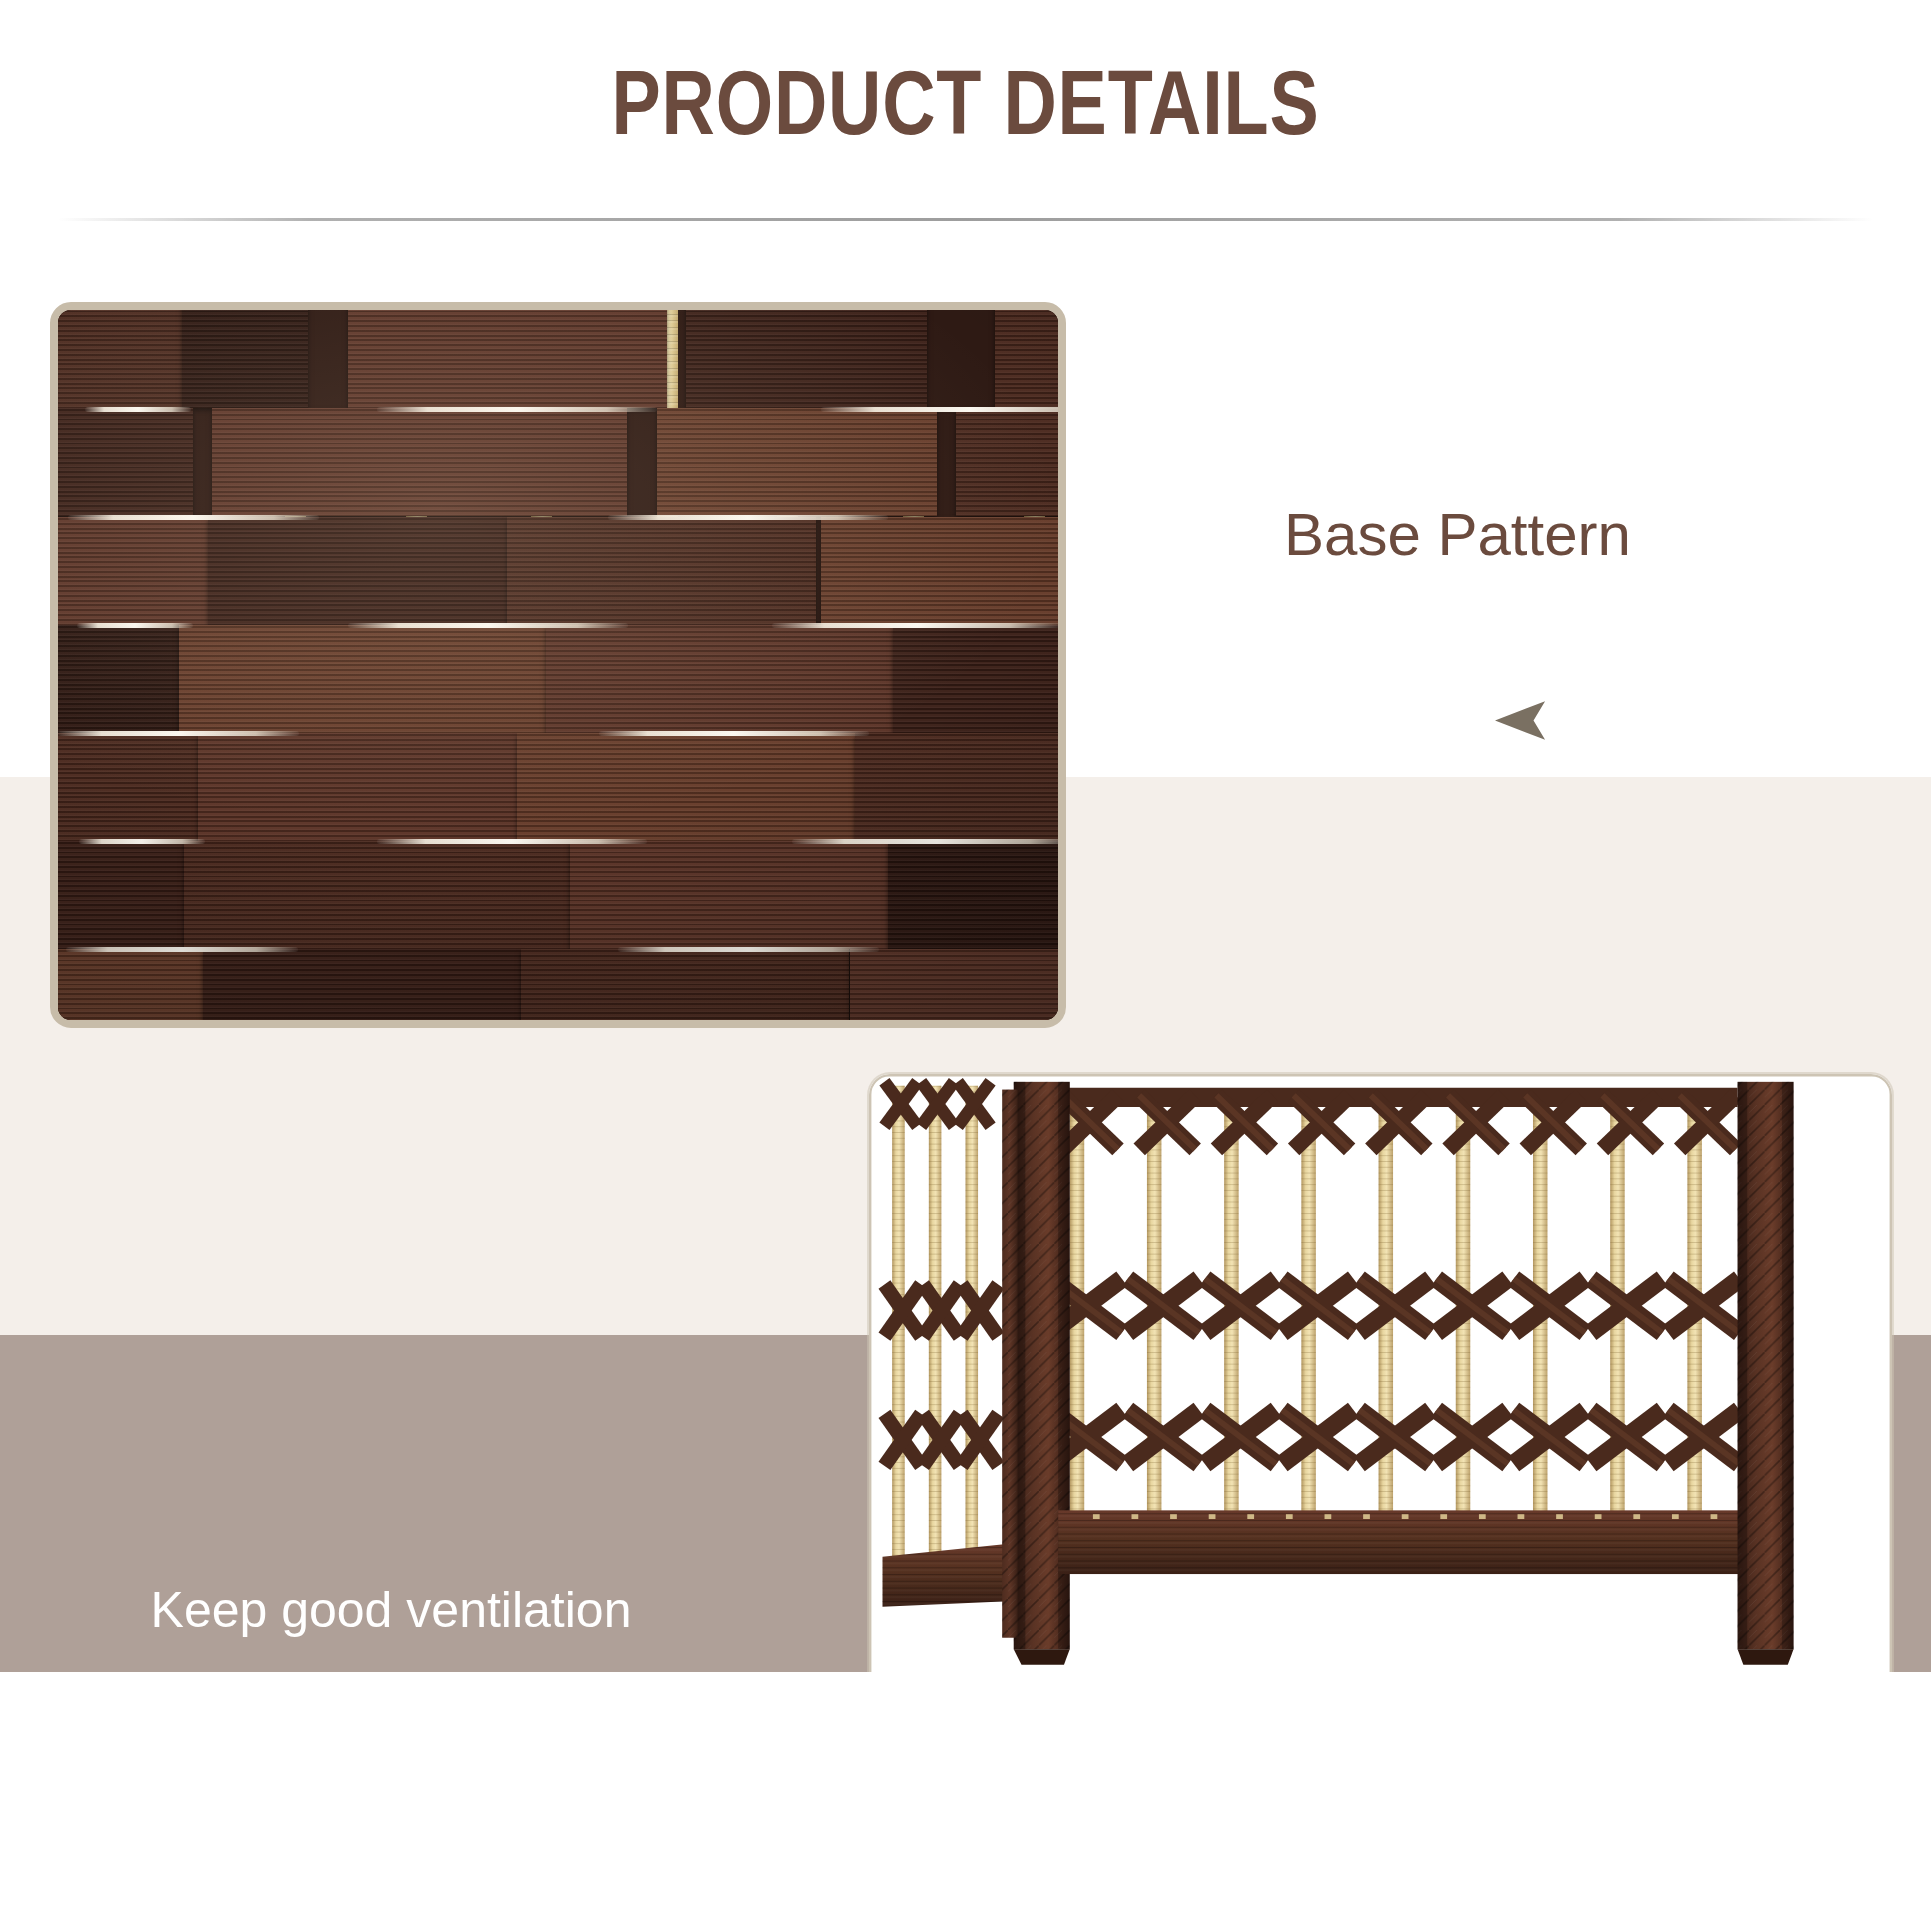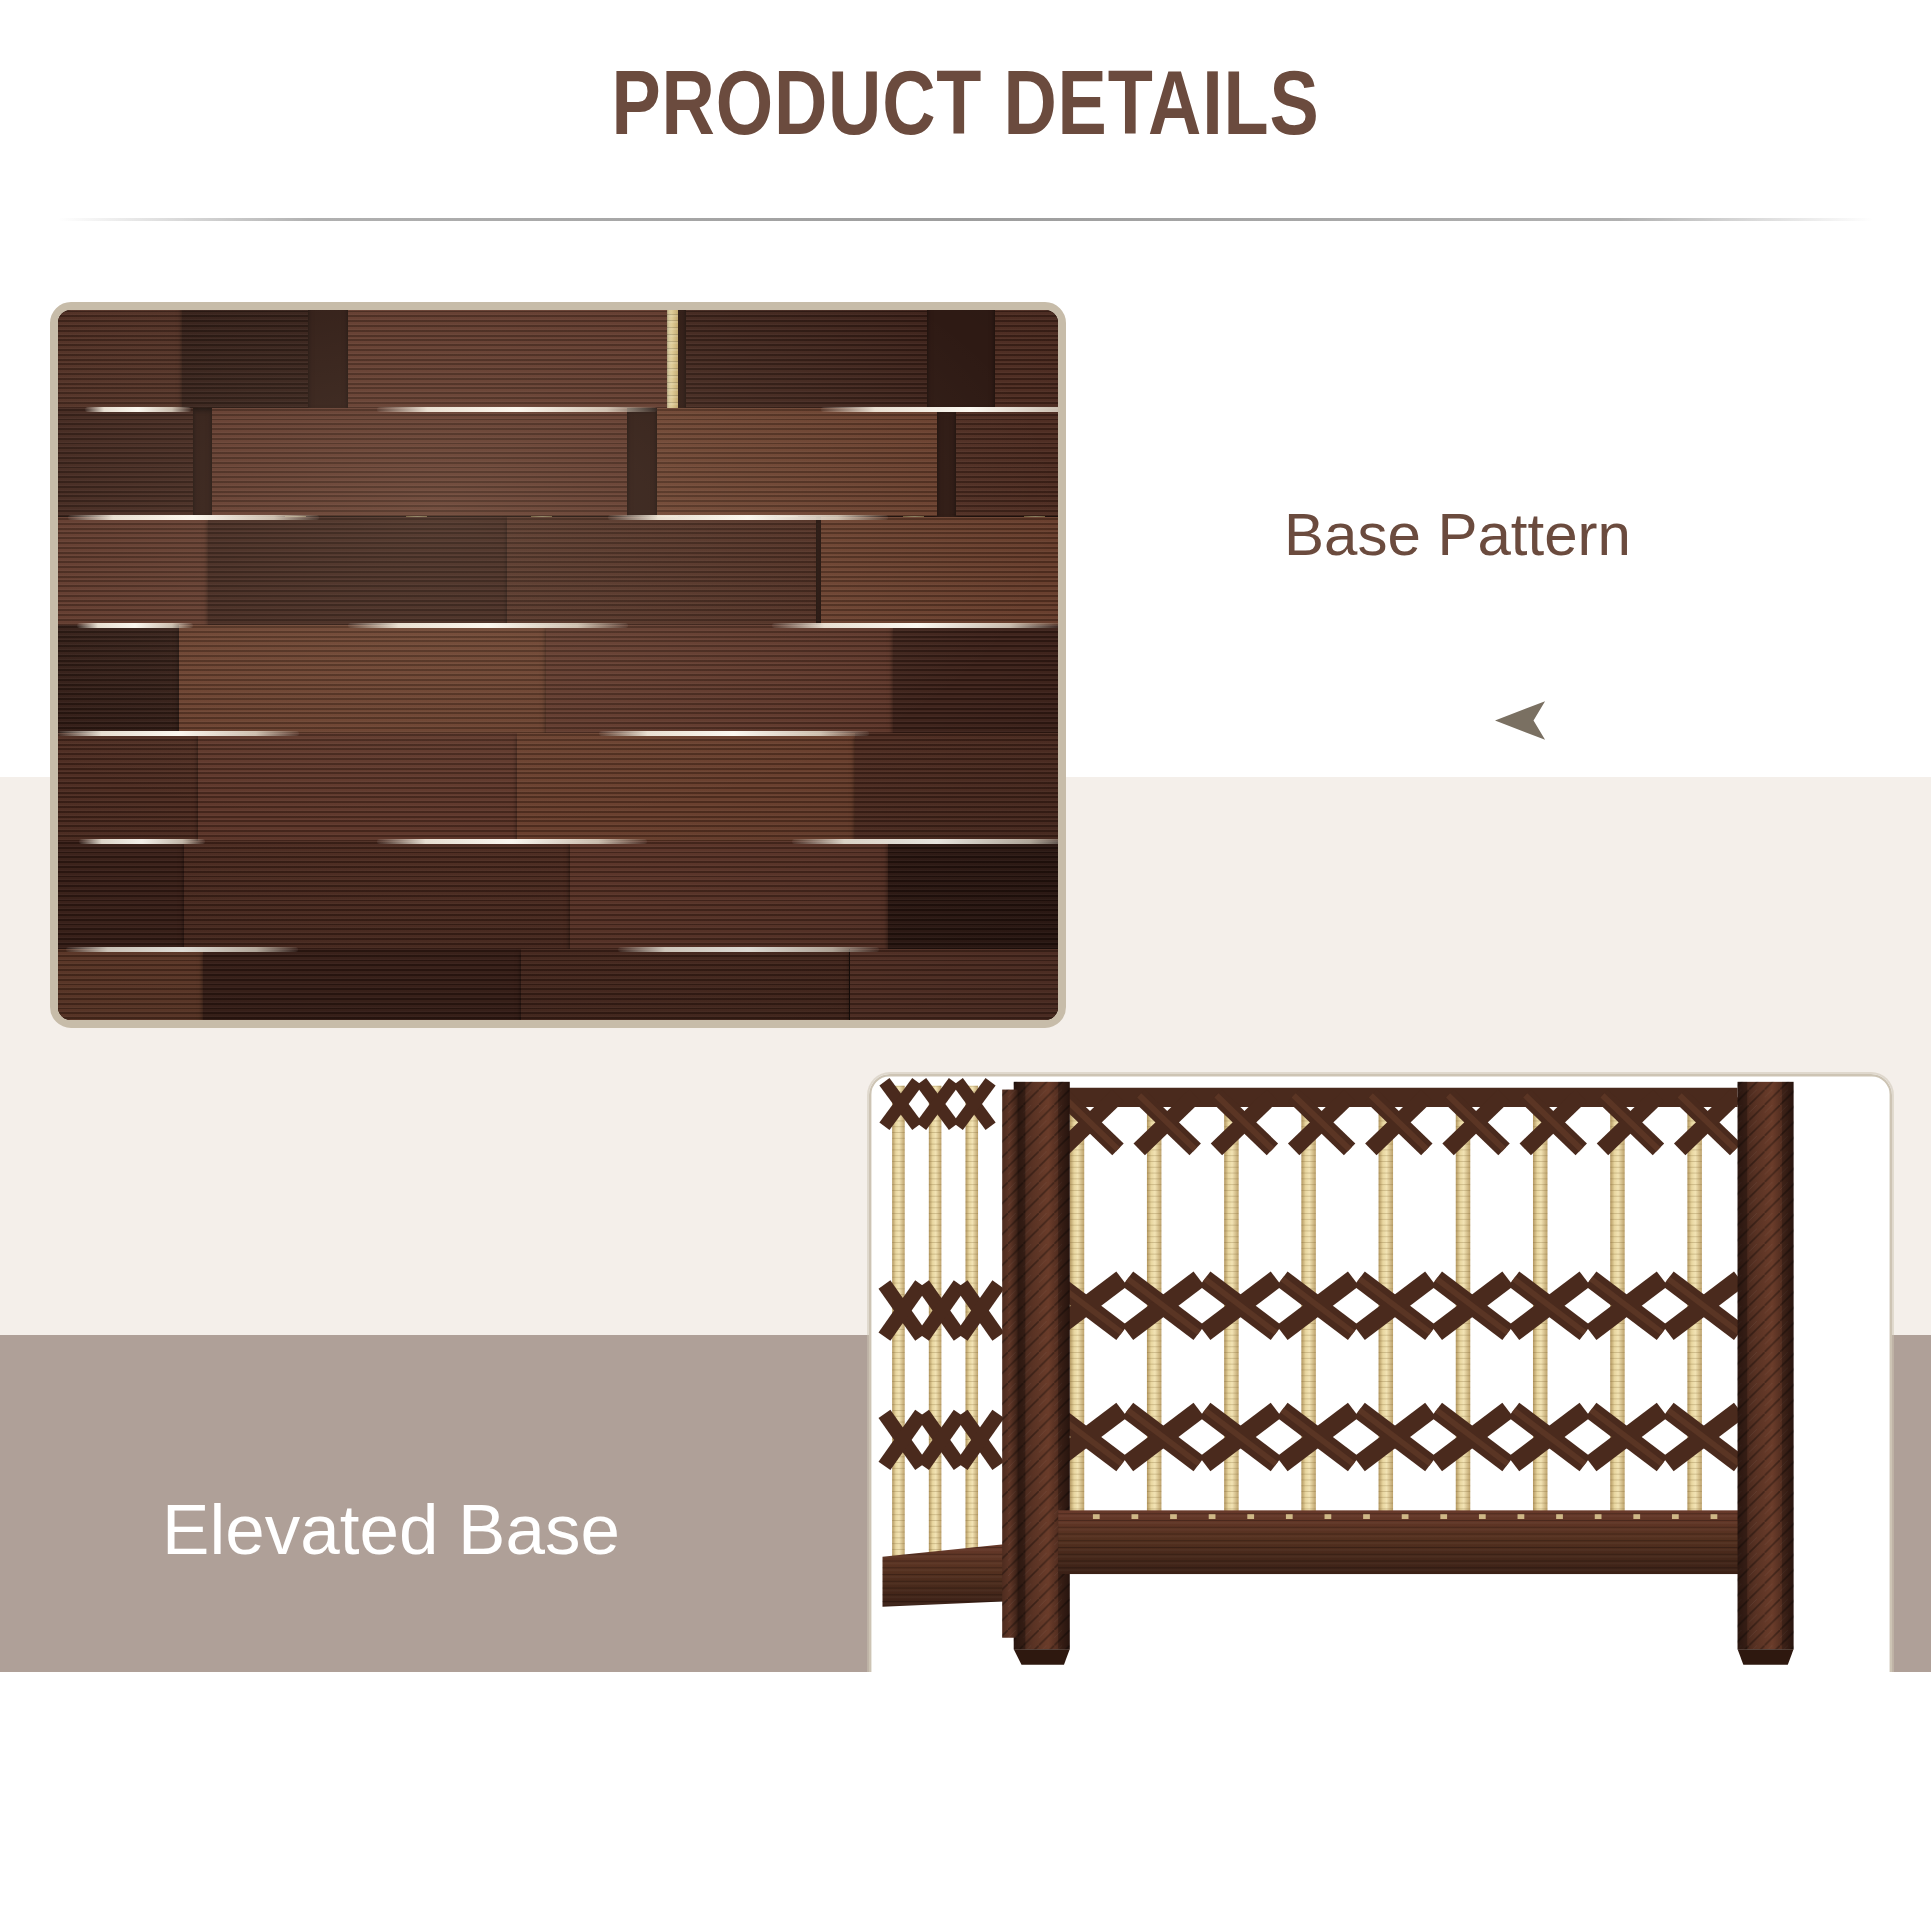--- a/index.html
+++ b/index.html
@@ -535,19 +535,19 @@
           <rect x="946" y="8" width="12" height="588" fill="rgba(0,0,0,0.22)"></rect>
           <path d="M900,596 L958,596 L952,612 L906,612 Z" fill="#2E180F"></path>
         </g>
 
         <rect x="0" y="0" width="1060" height="752" fill="none"></rect>
       </g>
       <rect x="1" y="1" width="1058" height="750" rx="20" fill="none" stroke="#CDC4B4" stroke-width="3"></rect>
     </svg>
   </div>
 
-  <div id="elevated-title">Elevated Base</div>
+  <div id="elevated-sub">Keep good ventilation</div>
   <svg id="elevated-arrow" viewBox="0 0 58 42">
     <path d="M58,21 L4,0 L17,21 L4,42 Z" fill="#FFFFFF"></path>
   </svg>
 
 </div>
 
 
 </body></html>

